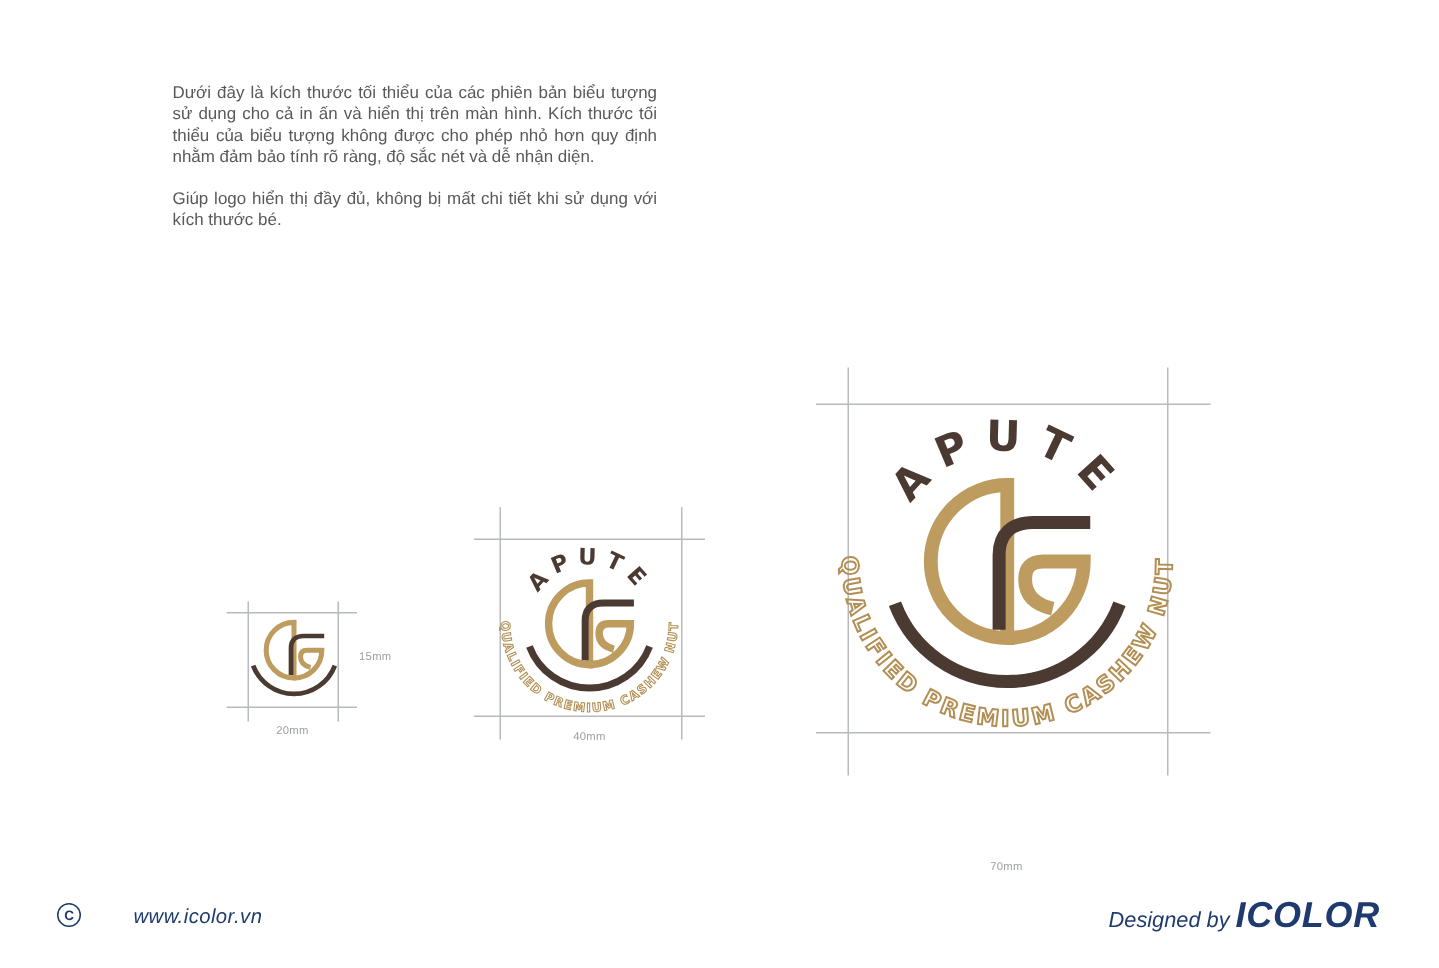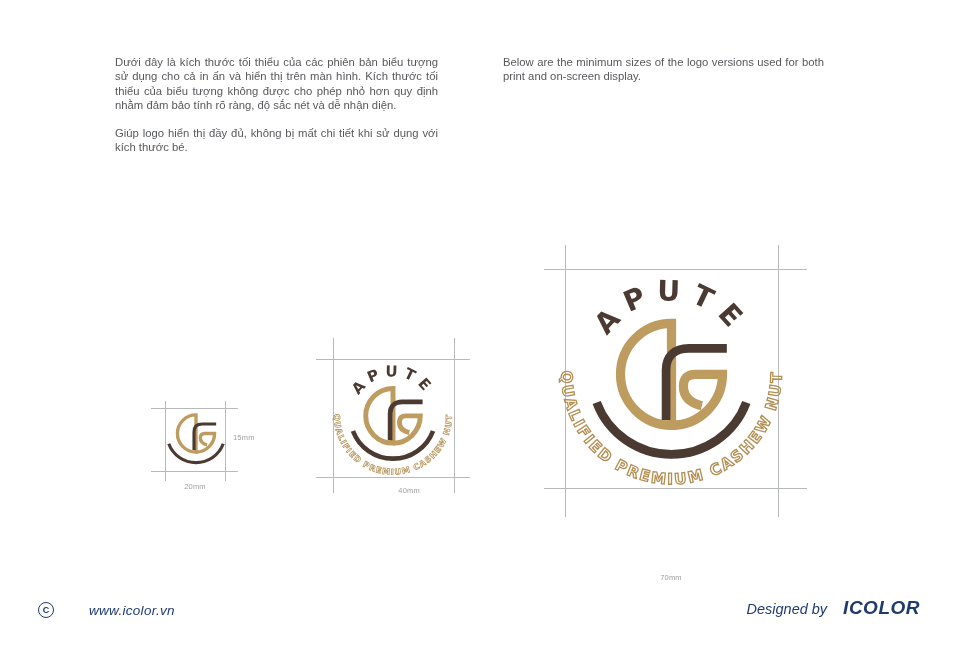--- a/index.html
+++ b/index.html
@@ -50,52 +50,51 @@
     display:flex;align-items:center;gap:7px;color:#1e3a6e;
   }
   .copy-circle{
     width:14px;height:14px;border:1.8px solid #1e3a6e;border-radius:50%;
     display:inline-flex;align-items:center;justify-content:center;
     font-size:9px;font-weight:bold;font-style:normal;flex:0 0 auto;
   }
   .site-text{font-size:13.5px;font-style:italic;letter-spacing:0.3px;margin-left:28px;}
   .footer-right{
     position:absolute;right:39px;top:597px;height:24px;
-    display:flex;align-items:baseline;gap:16px;color:#1e3a6e;font-style:italic;
+    display:flex;align-items:baseline;gap:4px;color:#1e3a6e;font-style:italic;
   }
   .credit-prefix{font-size:14.5px;}
-  .credit-brand{font-size:19px;font-weight:bold;letter-spacing:0.5px;}
+  .credit-brand{font-size:24px;font-weight:bold;letter-spacing:0.5px;}
 </style>
 </head>
 <body>
 
 <div>
 
   <div class="intro-col" id="col-vi">
     <p>Dưới đây là kích thước tối thiểu của các phiên bản biểu tượng sử dụng cho cả in ấn và hiển thị trên màn hình. Kích thước tối thiểu của biểu tượng không được cho phép nhỏ hơn quy định nhằm đảm bảo tính rõ ràng, độ sắc nét và dễ nhận diện.</p>
     <p>Giúp logo hiển thị đầy đủ, không bị mất chi tiết khi sử dụng với kích thước bé.</p>
   </div>
 
   <div class="intro-col" id="col-en">
-    <p>Below are the minimum sizes of the logo versions used for both print and on-screen display.</p>
   </div>
 
   <div class="vguide" style="left:165px;top:401px;height:80px;"></div>
   <div class="vguide" style="left:225px;top:401px;height:80px;"></div>
   <div class="hguide" style="left:151px;top:408px;width:87px;"></div>
   <div class="hguide" style="left:151px;top:471px;width:87px;"></div>
 
   <svg id="logo-small" class="logo-svg" viewBox="54 68 152 136">
     <path class="stroke-gold" d="M130,75 A47,47 0 0 0 130,169 Z"></path>
     <path class="stroke-gold" d="M130,169 A47,47 0 0 0 177,122 L152,122 Q141,122 141,133 Q141,147 158,151"></path>
     <path class="stroke-brown" d="M181,98 L146,98 C133,98 125,105 125,118 L125,164"></path>
     <path class="stroke-brown" d="M61,148 A73.7,73.7 0 0 0 199,148"></path>
   </svg>
 
-  <div class="mm-label" style="left:233px;top:433px;width:28px;text-align:left;">15mm</div>
+  <div class="mm-label" style="left:233px;top:433px;width:28px;text-align:right;">15mm</div>
   <div class="mm-label" style="left:168px;top:482px;width:54px;">20mm</div>
 
   <div class="vguide" style="left:333px;top:338px;height:155px;"></div>
   <div class="vguide" style="left:454px;top:338px;height:155px;"></div>
   <div class="hguide" style="left:316px;top:359px;width:154px;"></div>
   <div class="hguide" style="left:316px;top:477px;width:154px;"></div>
 
   <svg id="logo-medium" class="logo-svg" viewBox="18 26 224 208">
     <defs>
       <path id="apute-arc-m" d="M62,122 A68,68 0 0 1 198,122"></path>
@@ -106,21 +105,21 @@
     </text>
     <path class="stroke-gold" d="M130,75 A47,47 0 0 0 130,169 Z"></path>
     <path class="stroke-gold" d="M130,169 A47,47 0 0 0 177,122 L152,122 Q141,122 141,133 Q141,147 158,151"></path>
     <path class="stroke-brown" d="M181,98 L146,98 C133,98 125,105 125,118 L125,164"></path>
     <path class="stroke-brown" d="M61,148 A73.7,73.7 0 0 0 199,148"></path>
     <text class="tagline-arc">
       <textPath href="#tag-arc-m" startOffset="50%">QUALIFIED PREMIUM CASHEW NUT</textPath>
     </text>
   </svg>
 
-  <div class="mm-label" style="left:366px;top:486px;width:54px;text-align:right;">40mm</div>
+  <div class="mm-label" style="left:366px;top:486px;width:54px;">40mm</div>
 
   <div class="vguide" style="left:565px;top:245px;height:272px;"></div>
   <div class="vguide" style="left:778px;top:245px;height:272px;"></div>
   <div class="hguide" style="left:544px;top:269px;width:263px;"></div>
   <div class="hguide" style="left:544px;top:488px;width:263px;"></div>
 
   <svg id="logo-large" class="logo-svg" viewBox="18 26 224 208">
     <defs>
       <path id="apute-arc-l" d="M62,122 A68,68 0 0 1 198,122"></path>
       <path id="tag-arc-l" d="M28.8,114 A101.5,101.5 0 1 0 231.2,114"></path>

